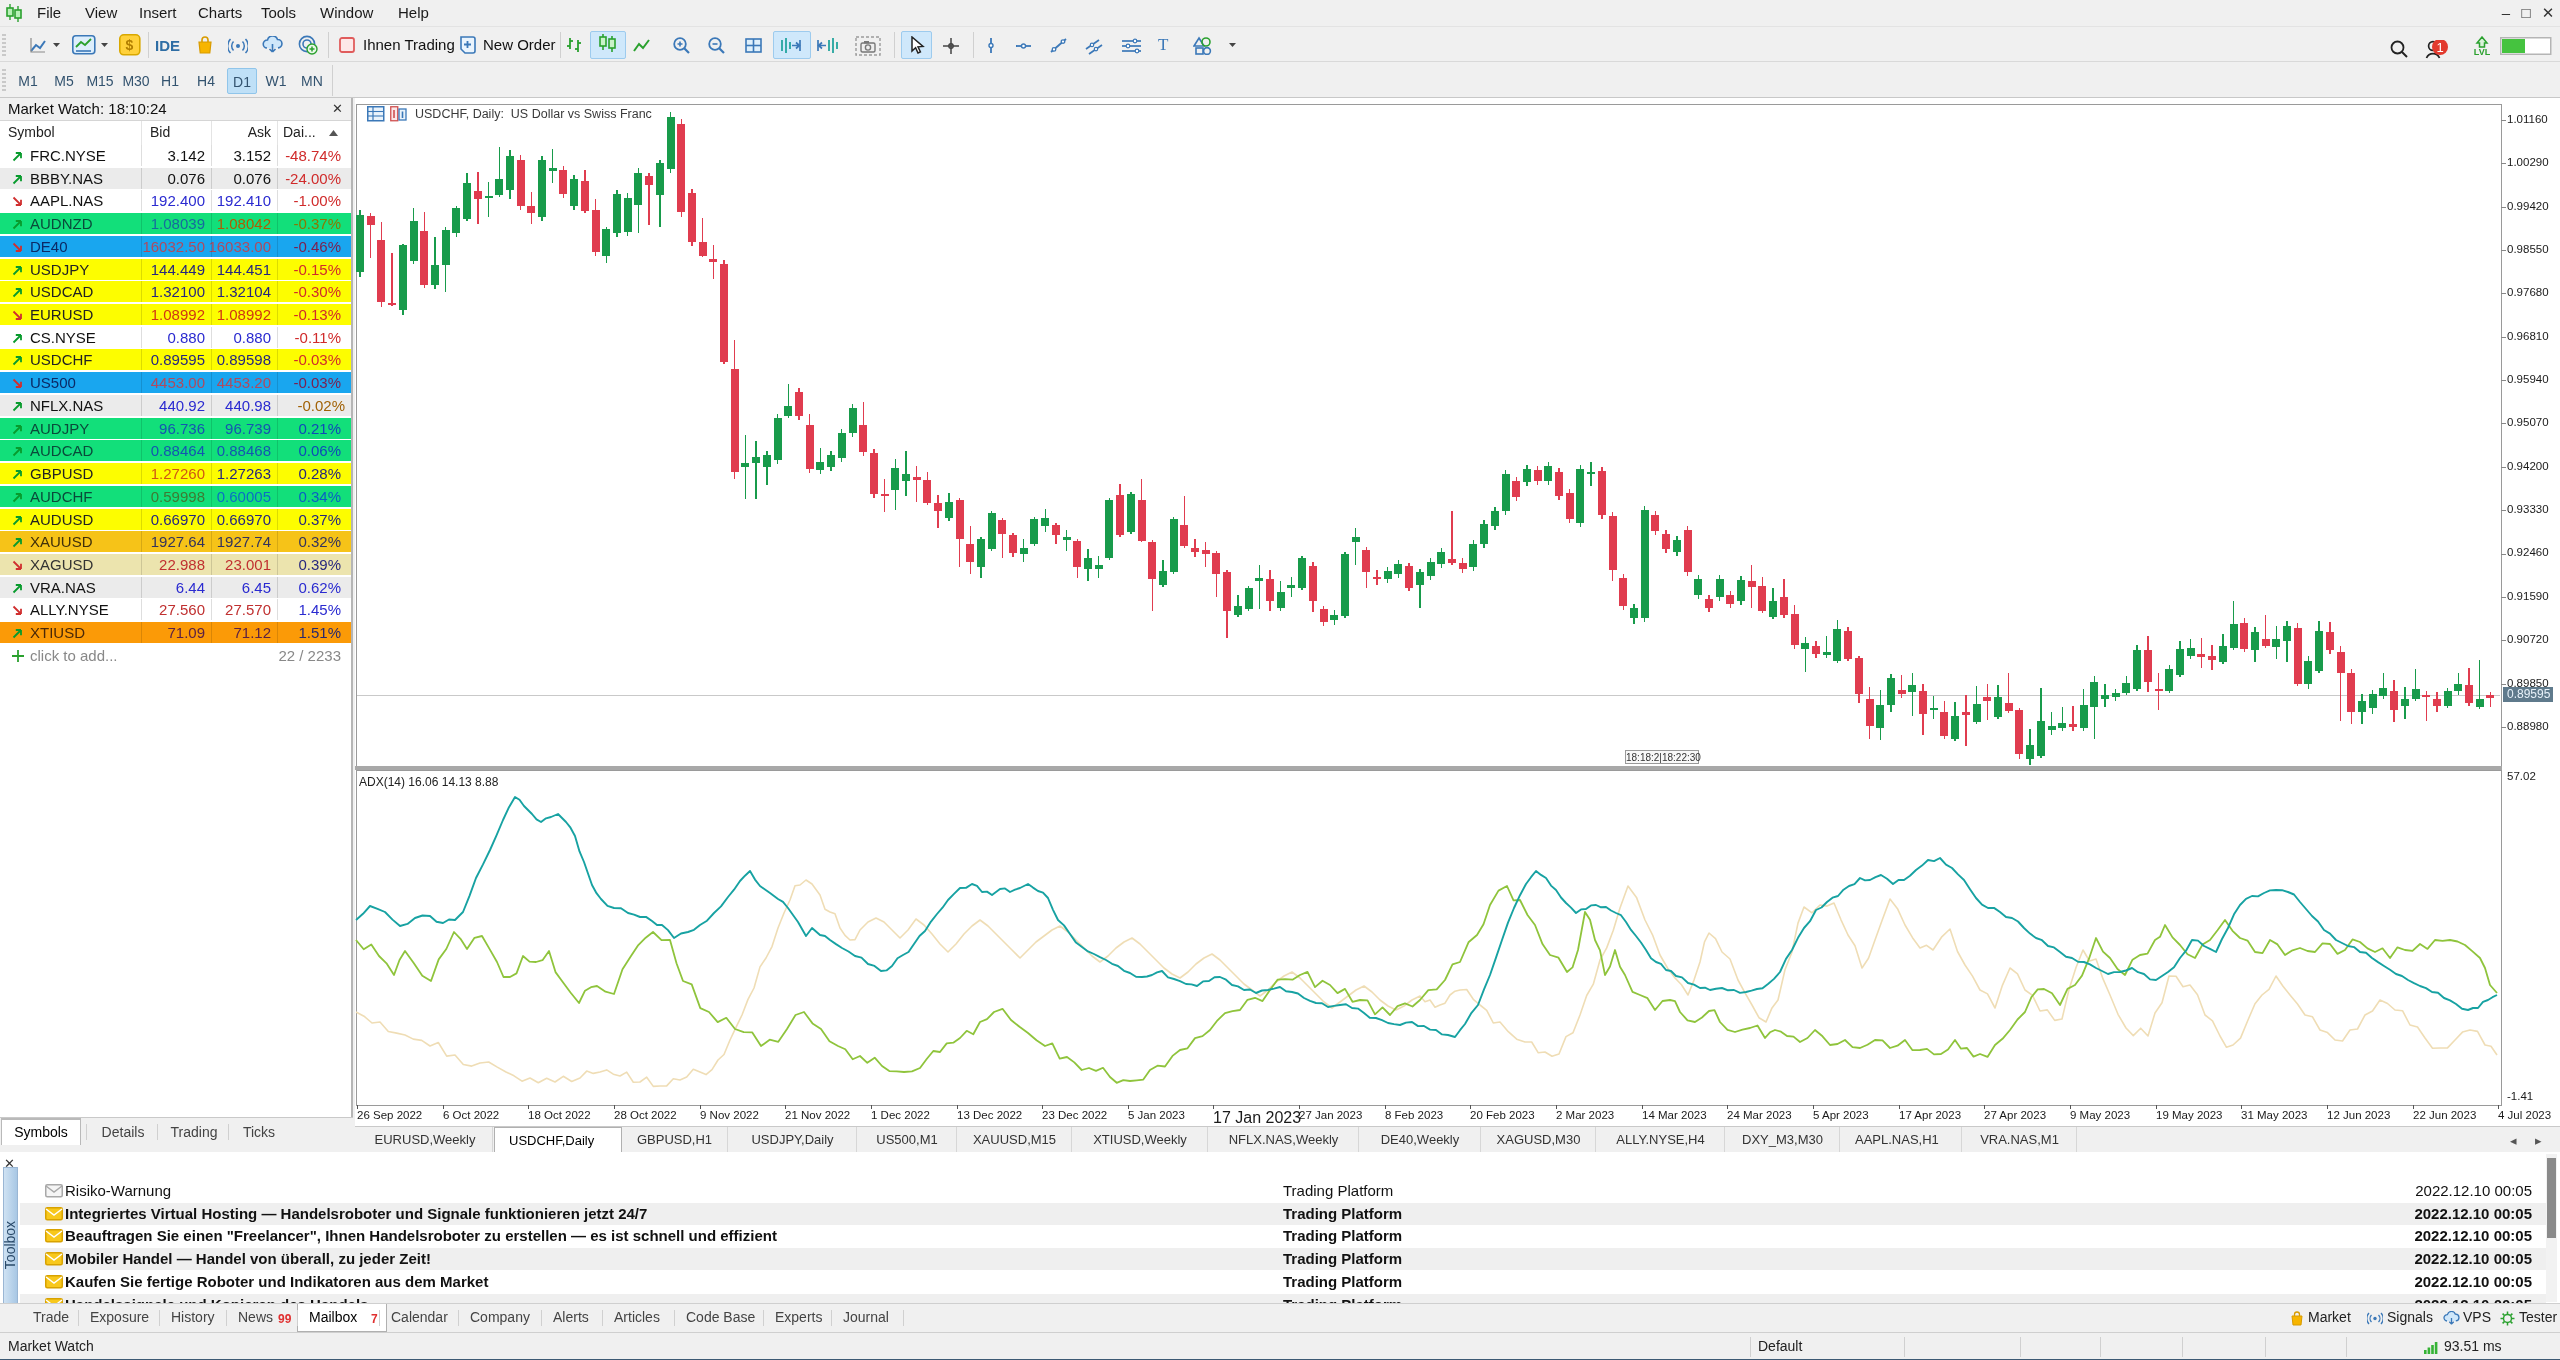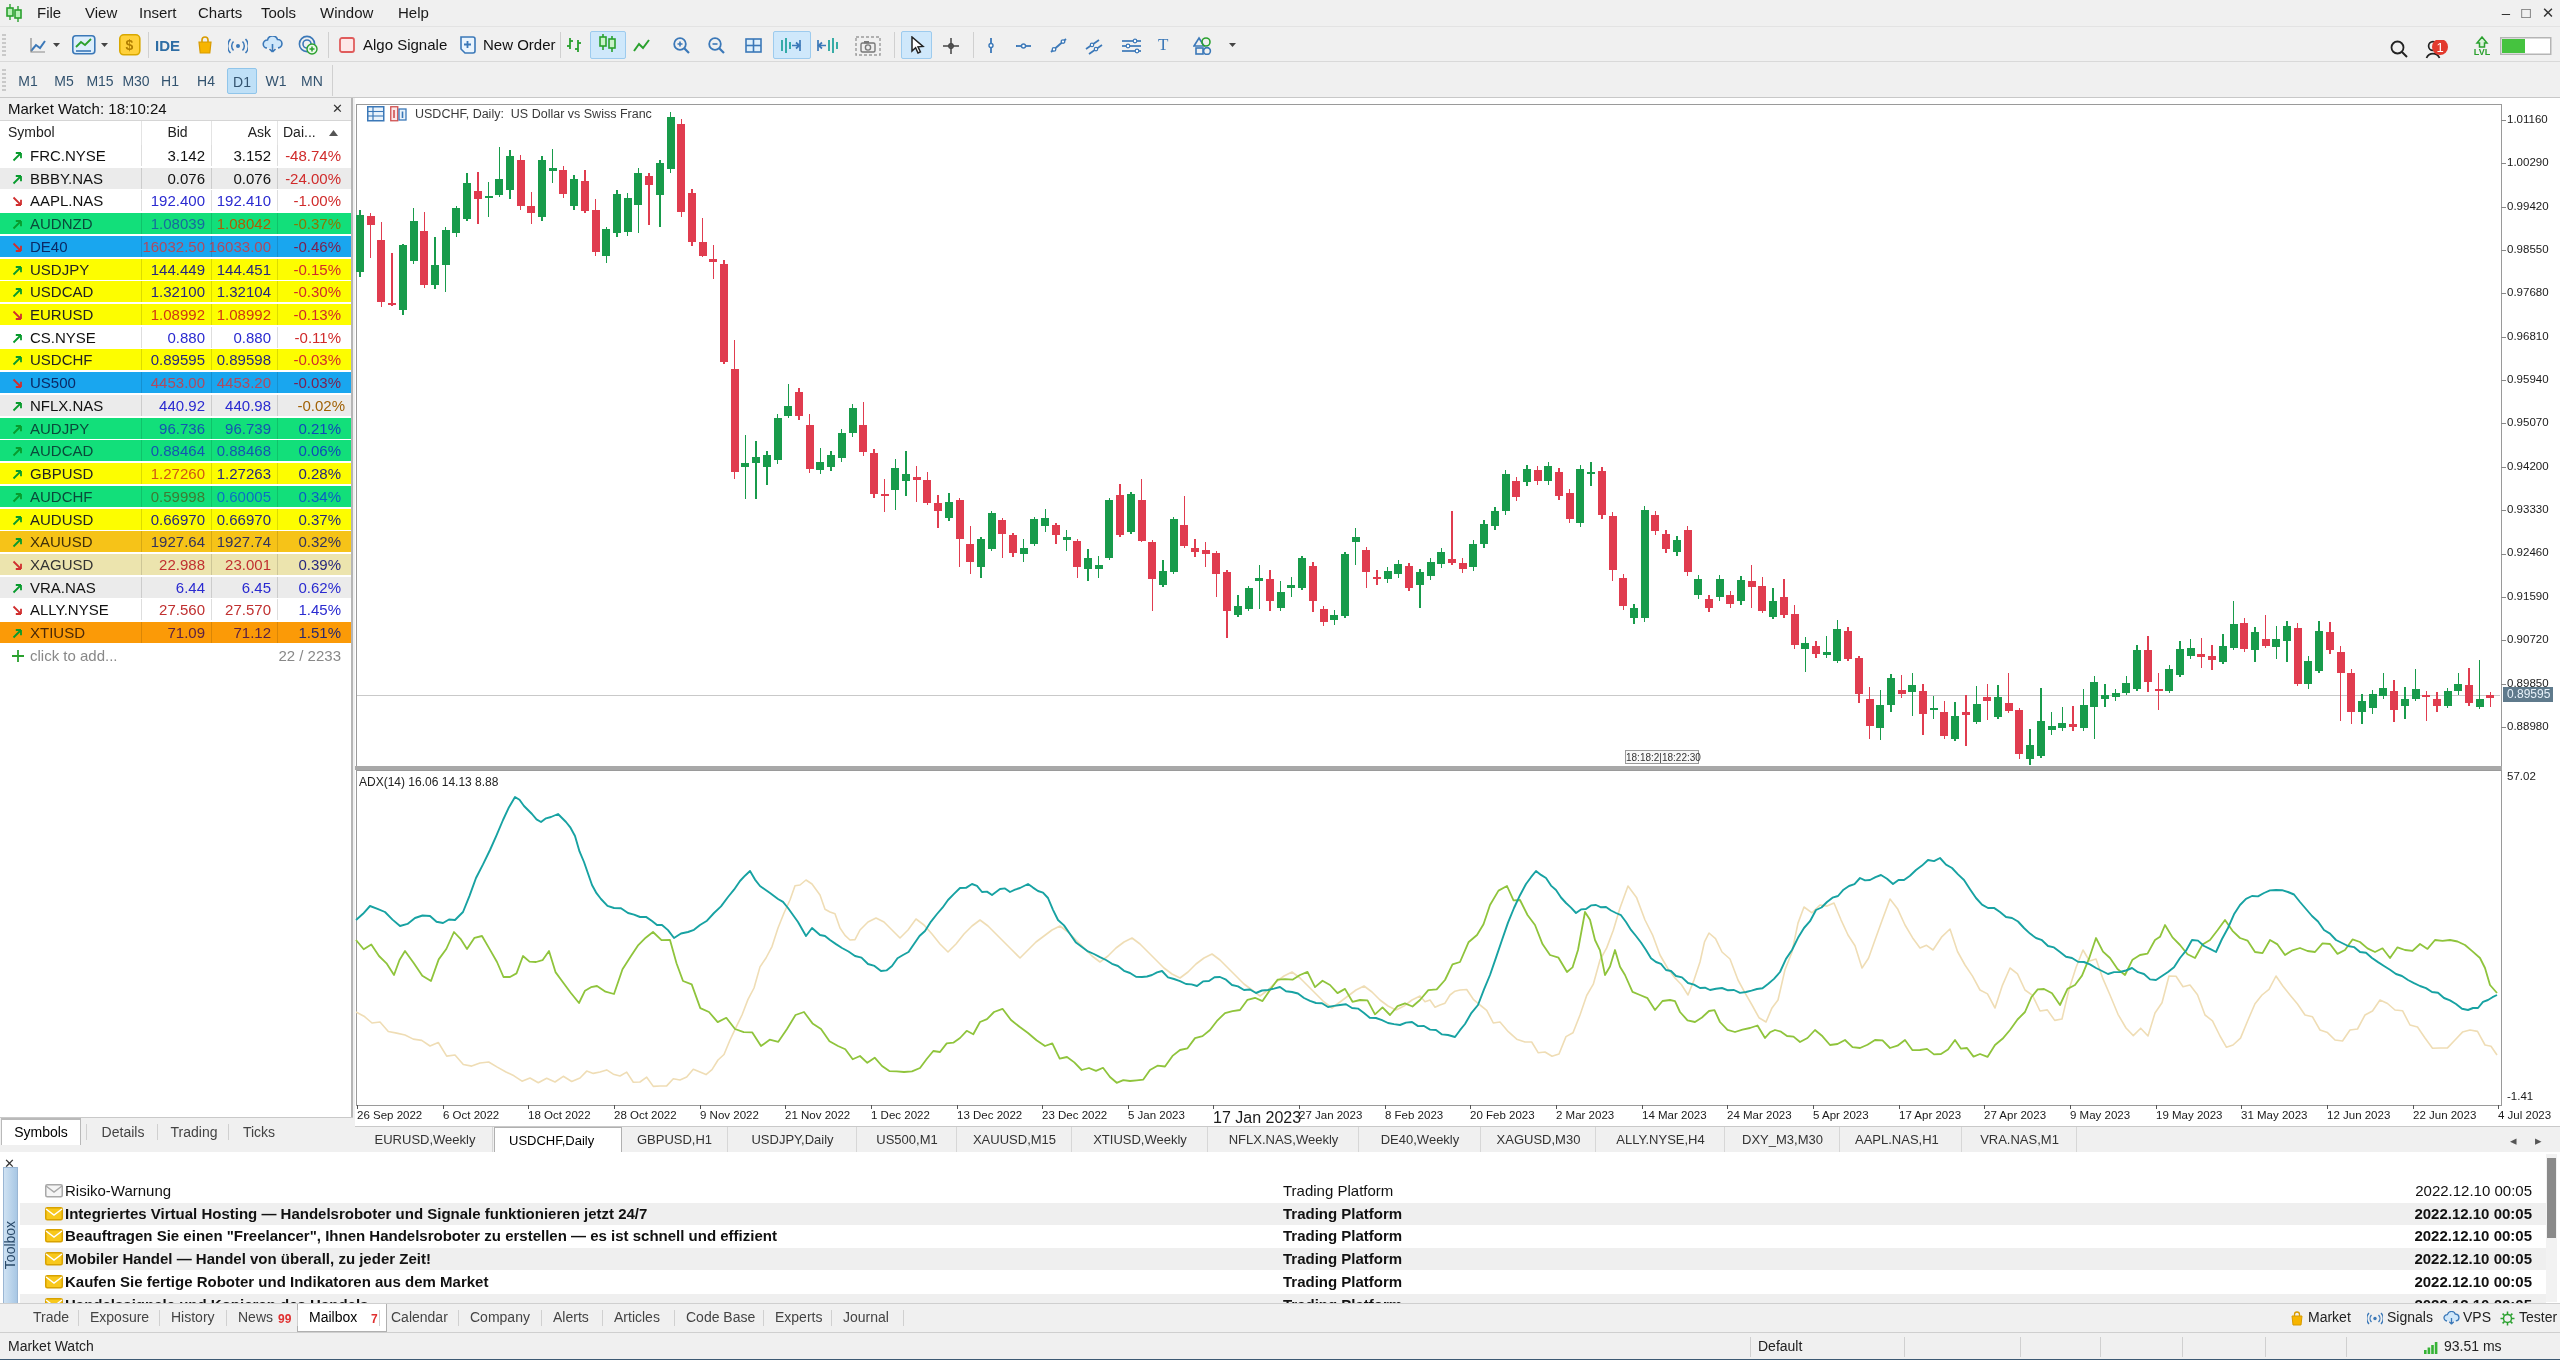--- a/index.html
+++ b/index.html
@@ -88,21 +88,21 @@
 <svg class="abs" style="left:298px;top:7px" width="20" height="20" viewBox="0 0 20 20">
       <circle cx="9" cy="9" r="7.6" fill="none" stroke="#3b78b8" stroke-width="1.6"></circle>
       <circle cx="9" cy="9" r="4" fill="none" stroke="#3b78b8" stroke-width="1.6"></circle>
       <circle cx="14" cy="14" r="5" fill="#e9f7e9" stroke="#2aa12e" stroke-width="1.4"></circle>
       <path d="M14 11.5 v5 M11.5 14 h5" stroke="#2aa12e" stroke-width="1.5"></path>
     </svg>
 <div class="sep" style="left:328px;top:4px;height:26px"></div>
 <svg class="abs" style="left:339px;top:9px" width="16" height="16" viewBox="0 0 16 16">
       <rect x="1" y="1" width="14" height="14" rx="2" fill="#fde8e8" stroke="#e05c5c" stroke-width="1.8"></rect>
     </svg>
-<div class="abs" style="left:363px;top:8px;font-size:15px;color:#111">Algo Signale</div>
+<div class="abs" style="left:363px;top:8px;font-size:15px;color:#111">Ihnen Trading</div>
 <svg class="abs" style="left:459px;top:8px" width="18" height="18" viewBox="0 0 18 18">
       <path d="M2 1 h12 a2 2 0 0 1 2 2 v12 a2 2 0 0 1 -2 2 h-8 l-4-4 Z" fill="#eaf4fd" stroke="#3b78b8" stroke-width="1.6"></path>
       <path d="M8.5 5 v7 M5 8.5 h7" stroke="#3b78b8" stroke-width="1.8"></path>
     </svg>
 <div class="abs" style="left:483px;top:8px;font-size:15px;color:#111">New Order</div>
 <div class="sep" style="left:560px;top:4px;height:26px"></div>
 <svg class="abs" style="left:566px;top:8px" width="16" height="18" viewBox="0 0 16 18">
       <g stroke="#2aa12e" stroke-width="1.8">
         <line x1="4" y1="2" x2="4" y2="13"></line>
         <line x1="1" y1="10" x2="4" y2="10"></line>
@@ -242,21 +242,21 @@
 <div class="tf" style="left:194px;width:24px">H4</div>
 <div class="tf" style="left:227px;width:30px;background:#bfe0f7;border:1px solid #90c5ea;border-radius:2px">D1</div>
 <div class="tf" style="left:264px;width:24px">W1</div>
 <div class="tf" style="left:299px;width:26px">MN</div>
 <div class="sep" style="left:332px;top:2px;height:31px"></div>
 </div>
 <div class="mw">
 <div class="mwtitle">Market Watch: 18:10:24<span style="position:absolute;right:8px;top:0;color:#333;font-size:13px">✕</span></div>
 <div class="mwhead">
       <span style="position:absolute;left:8px;top:3px">Symbol</span>
-      <span style="position:absolute;left:150px;top:3px;width:55px;text-align:center">Bid</span>
+      <span style="position:absolute;left:150px;top:3px;width:55px;text-align:left">Bid</span>
       <span style="position:absolute;left:216px;top:3px;width:55px;text-align:right">Ask</span>
       <span style="position:absolute;left:283px;top:3px">Dai...</span>
 <svg style="position:absolute;left:328px;top:8px" width="11" height="8" viewBox="0 0 11 8">
         <path d="M5.5 1 L10 7 H1 Z" fill="#555"></path>
       </svg>
 <div class="colline" style="left:141px"></div>
       <div class="colline" style="left:211px"></div>
       <div class="colline" style="left:277px"></div>
     </div>
 <div class="row" style="top:47px;background:#ffffff">

